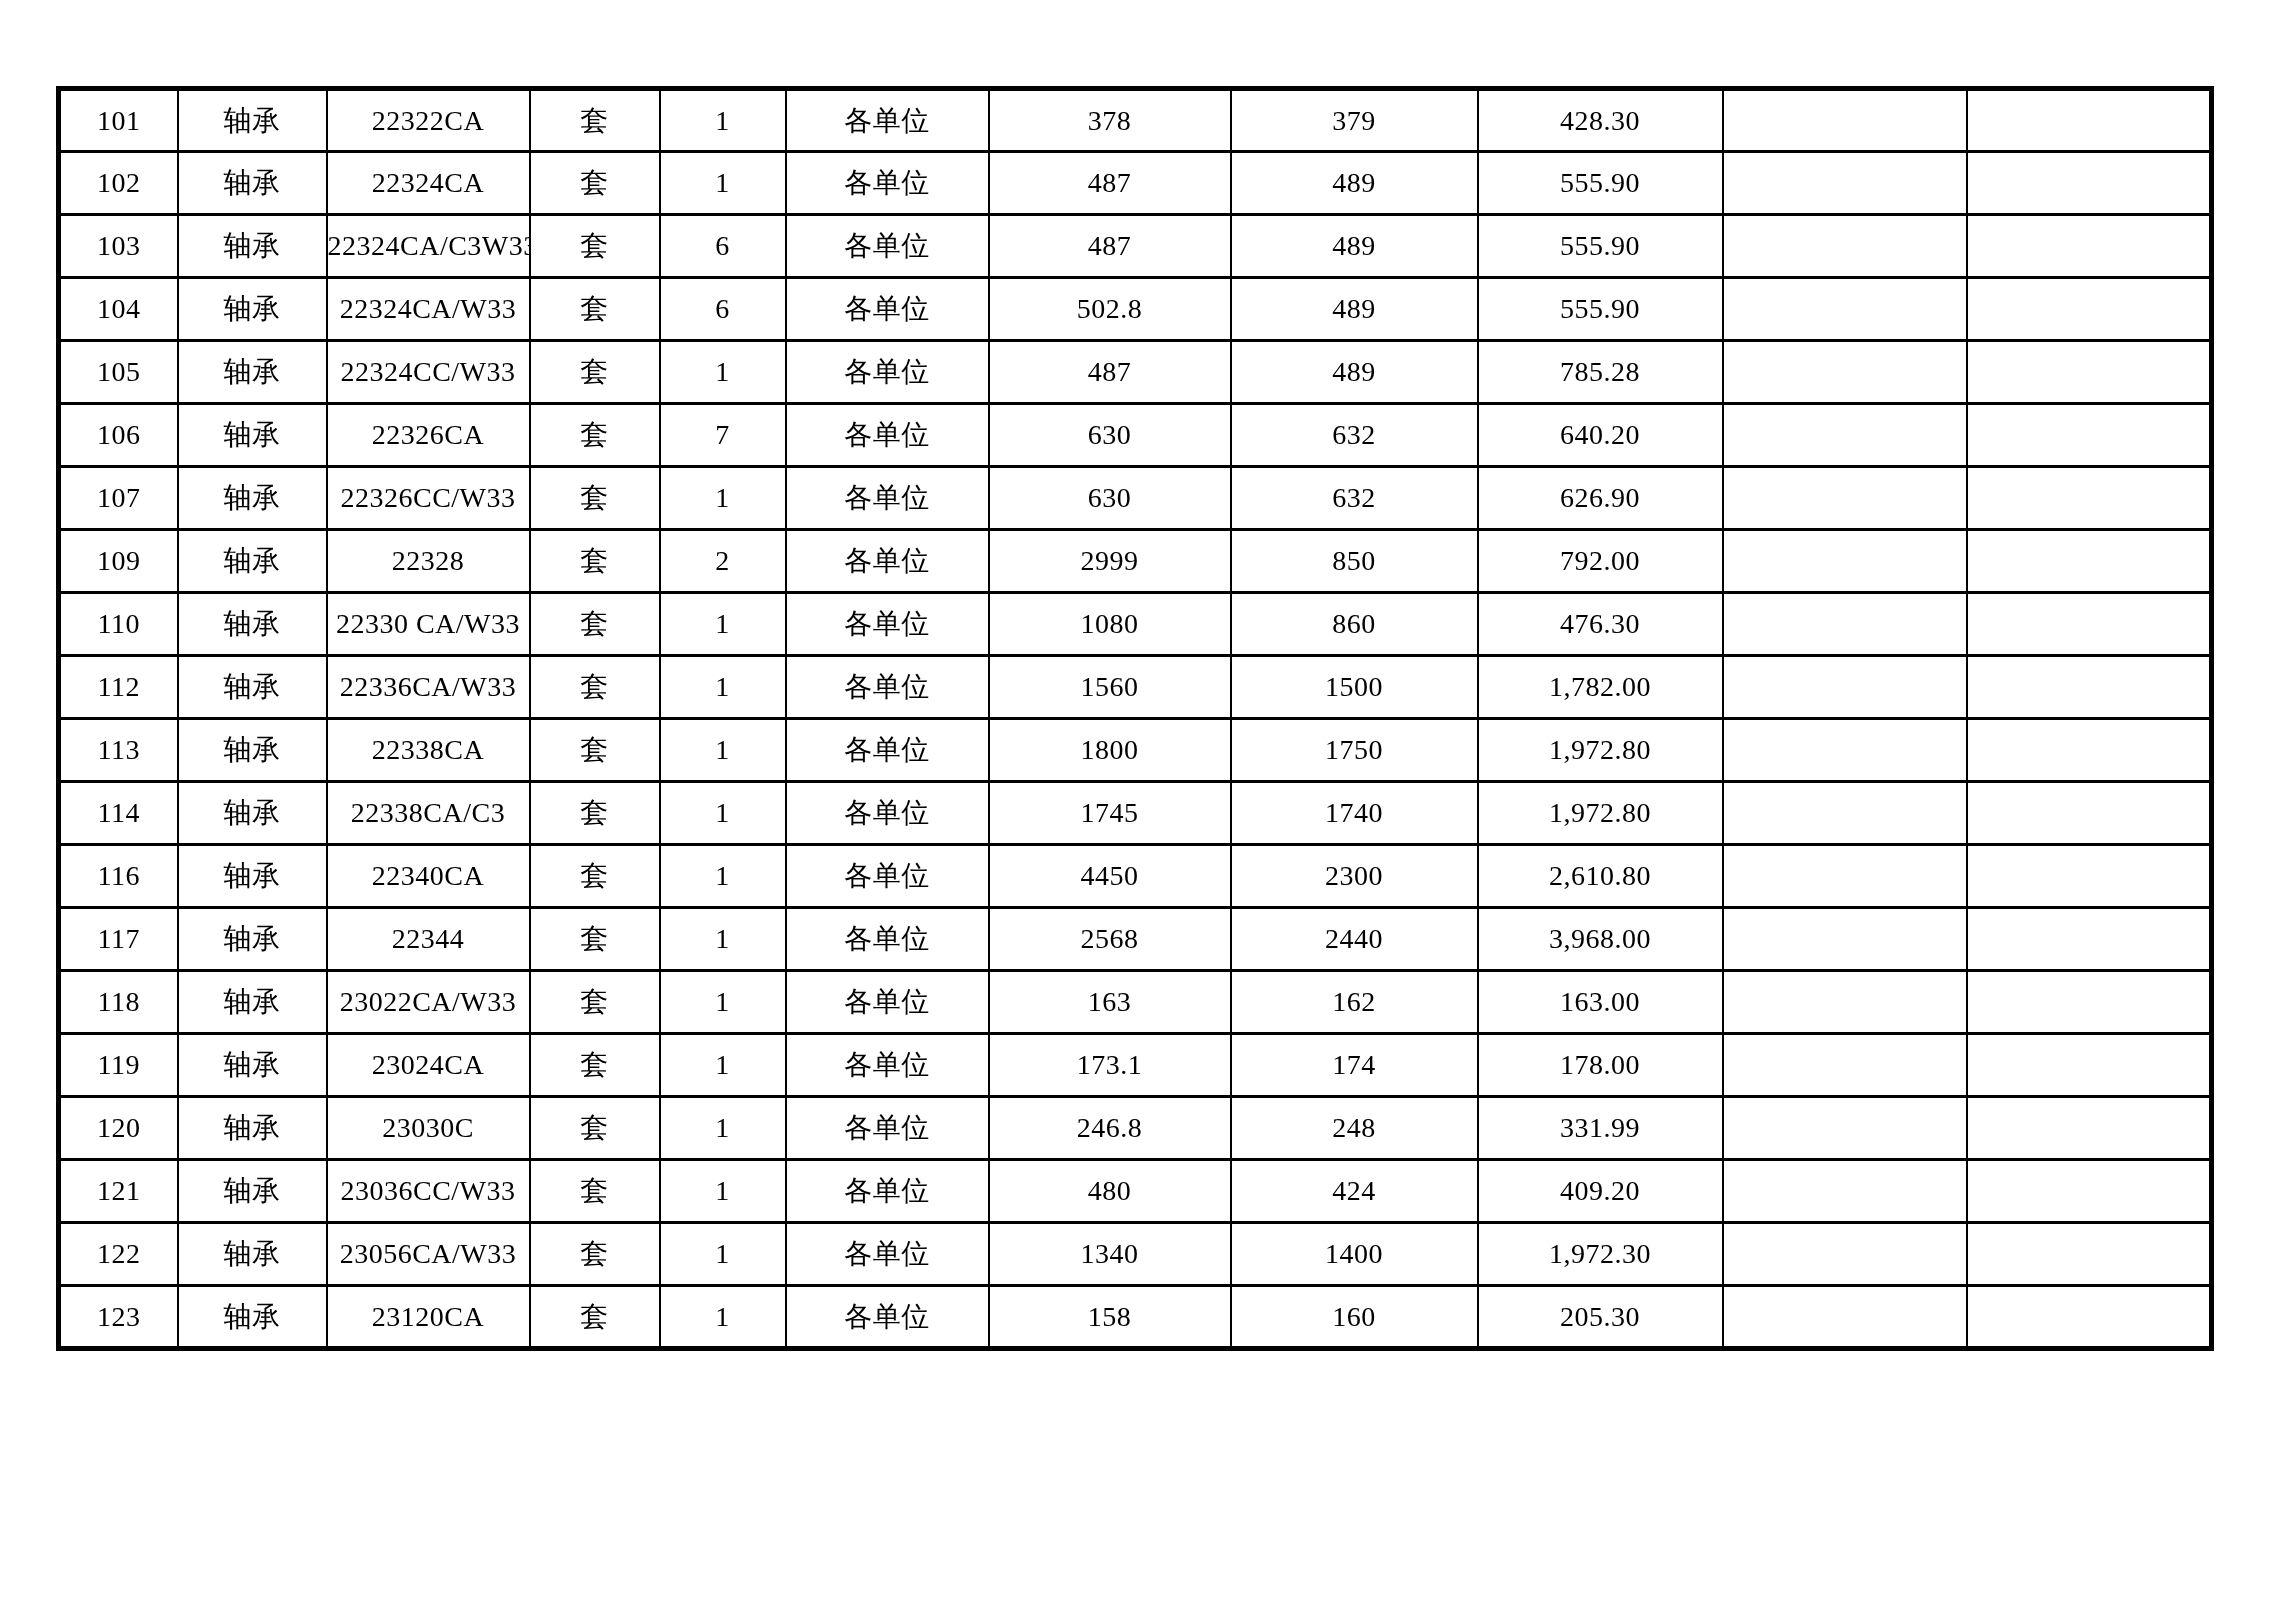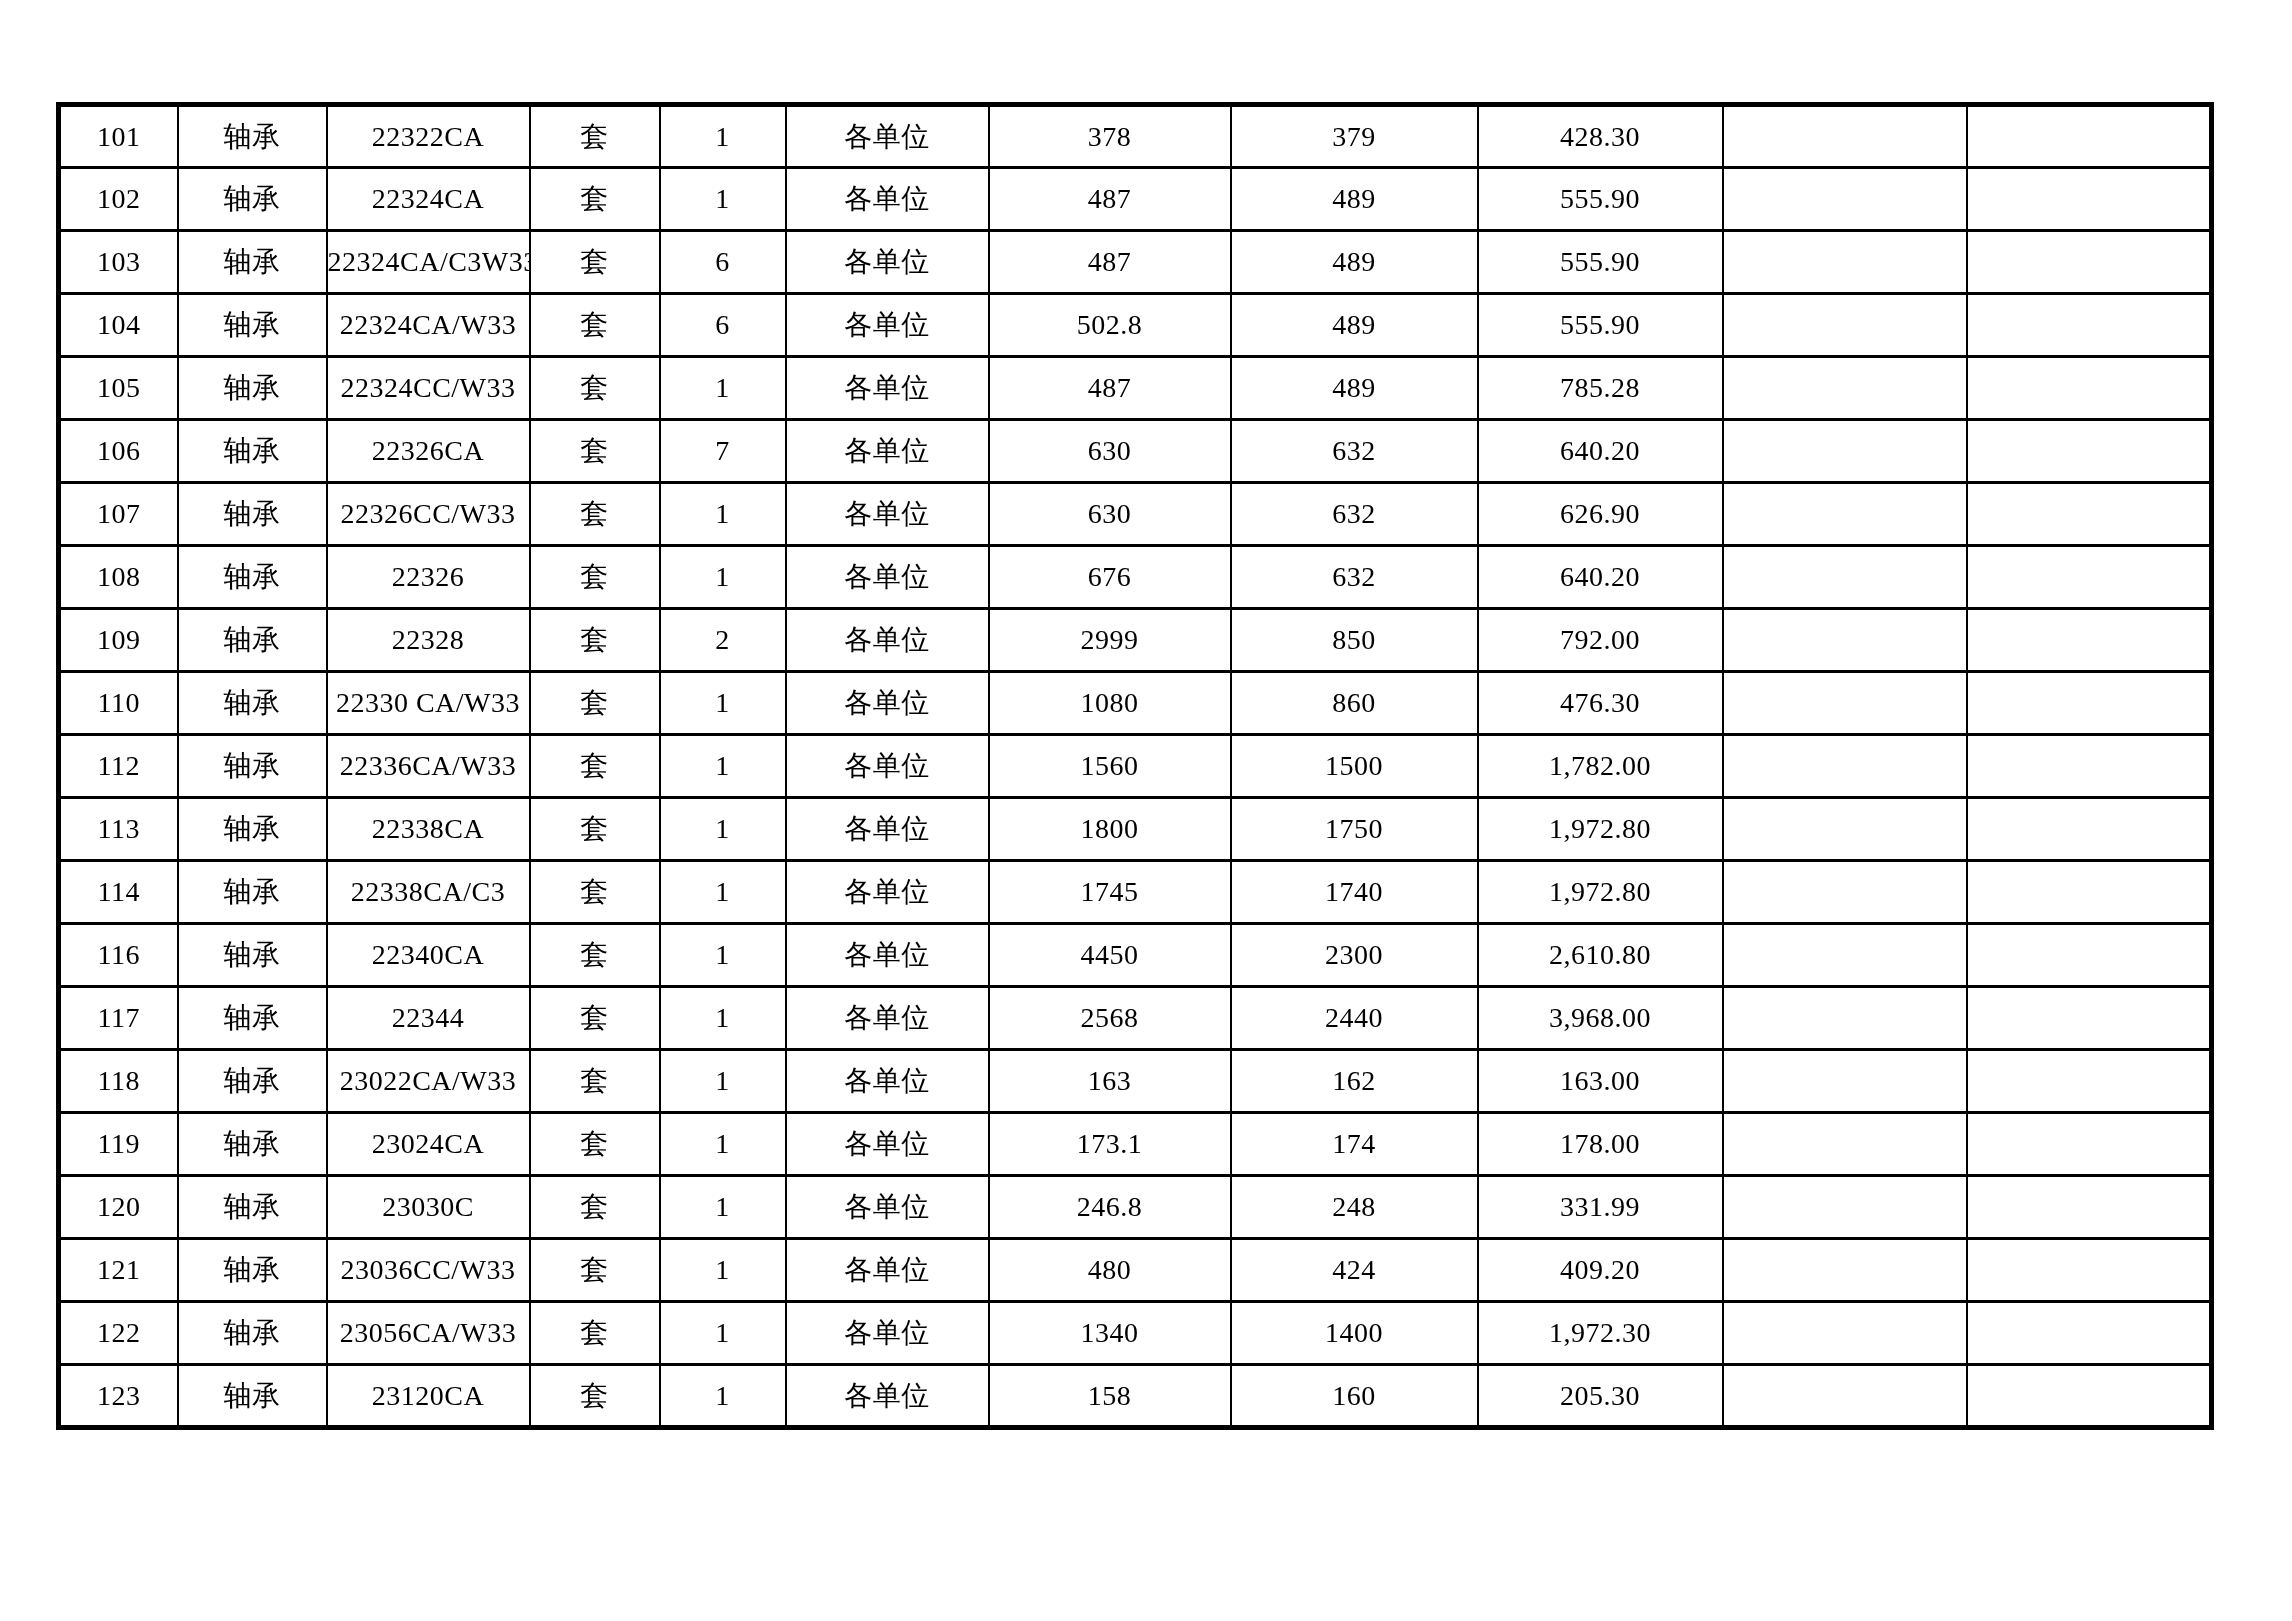--- a/index.html
+++ b/index.html
@@ -16,21 +16,21 @@
   .sheet {
     position: relative;
     width: 2293px;
     height: 1621px;
     background: #ffffff;
     overflow: hidden;
   }
   table.grid {
     position: absolute;
     left: 56px;
-    top: 102px;
+    top: 86px;
     width: 2153px;
     border-collapse: collapse;
     table-layout: fixed;
     border: 5.9px solid #000000;
   }
   table.grid tr {
     height: 63px;
   }
   table.grid td {
     border: 3.9px solid #000000;
@@ -151,33 +151,20 @@
           <td>套</td>
           <td>1</td>
           <td>各单位</td>
           <td>630</td>
           <td>632</td>
           <td>626.90</td>
           <td></td>
           <td></td>
         </tr>
         <tr>
-          <td>108</td>
-          <td>轴承</td>
-          <td>22326</td>
-          <td>套</td>
-          <td>1</td>
-          <td>各单位</td>
-          <td>676</td>
-          <td>632</td>
-          <td>640.20</td>
-          <td></td>
-          <td></td>
-        </tr>
-        <tr>
           <td>109</td>
           <td>轴承</td>
           <td>22328</td>
           <td>套</td>
           <td>2</td>
           <td>各单位</td>
           <td>2999</td>
           <td>850</td>
           <td>792.00</td>
           <td></td>

